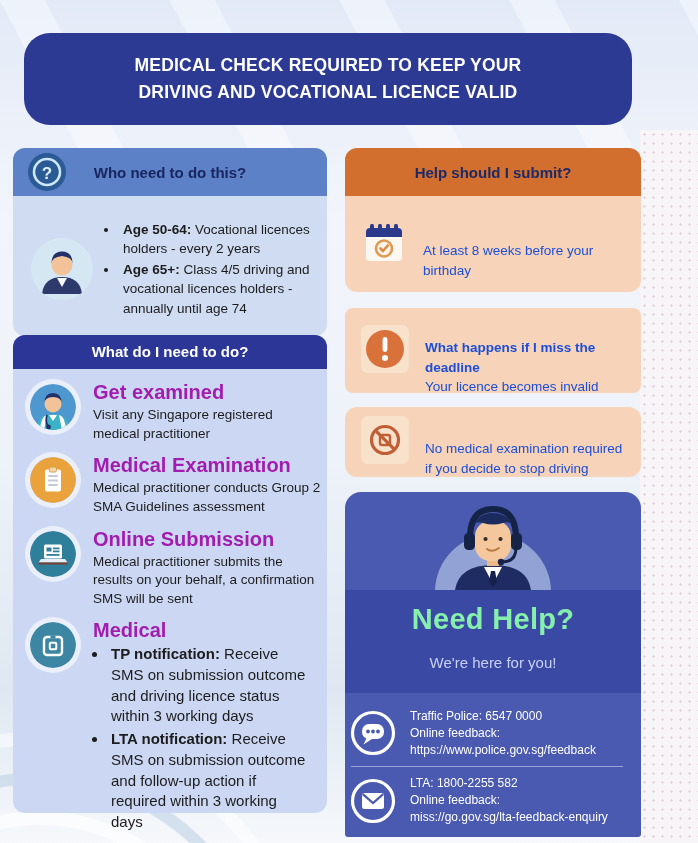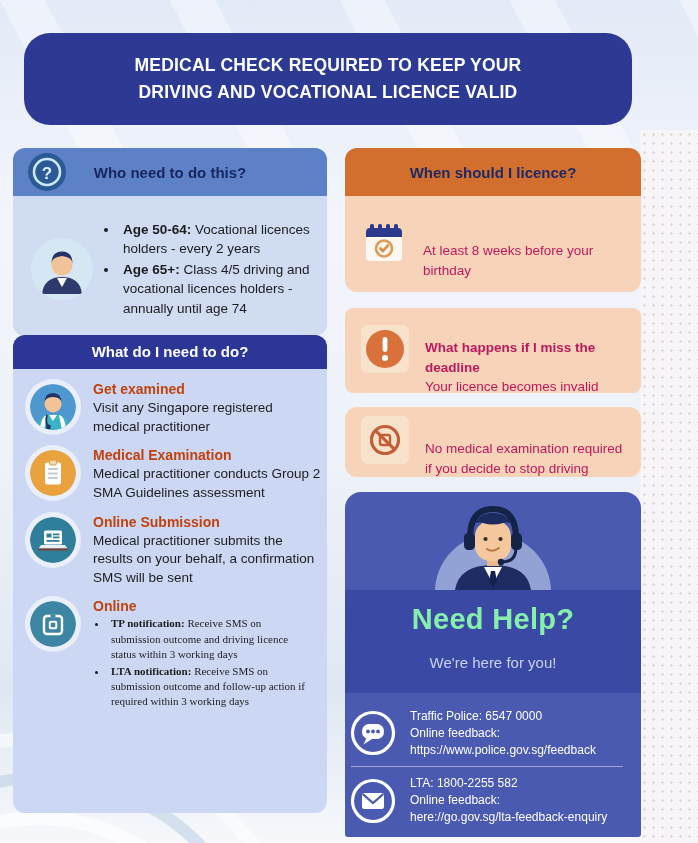--- a/index.html
+++ b/index.html
@@ -52,35 +52,35 @@
     height:34px; background:#2b3697; border-radius:12px 12px 0 0;
     color:#fff; font-weight:bold; font-size:15px; text-align:center; line-height:34px;
   }
   .what-body{
     background:#ccd8f3; border-radius:0 0 12px 12px; height:444px; padding:12px 6px 0 0;
   }
   .step{ display:flex; margin-bottom:11px; }
   .step-iconcol{ flex:none; width:80px; display:flex; justify-content:center; align-items:flex-start; padding-top:3px; }
   .ring{ border-radius:50%; box-shadow:0 0 0 5px rgba(255,255,255,.6); }
   .step-text{ width:228px; }
-  .step-text h3{ font-size:14px; color:#c2410c; margin-bottom:2px; }
+  .step-text h3{ font-size:20px; color:#a21caf; margin-bottom:2px; }
   .step-text p{ font-size:13.5px; color:#1c1c1c; line-height:1.38; }
-  .step-text ul{ margin:1px 12px 0 0; padding-left:15px; font-size:11px; color:#1c1c1c; line-height:1.38;font-family:Liberation Serif, serif; }
+  .step-text ul{ margin:1px 12px 0 0; padding-left:15px; font-size:15px; color:#1c1c1c; line-height:1.38; }
   .step-text li{ padding-left:3px; }
   .step-text li + li{ margin-top:2px; }
 
   
   .when-header{
     position:absolute; left:345px; top:148px; width:296px; height:48px;
     background:#d26f2e; border-radius:12px 12px 0 0;
     display:flex; align-items:center; justify-content:center;
     font-weight:bold; font-size:15px; color:#1d2a66;
   }
   .peach{ background:#f7d4b9; display:flex; align-items:center; padding-left:16px; }
-  .peach .ptext{ font-size:13.5px; color:#be185d; line-height:1.45; padding-left:16px; width:200px;margin-top:34px; }
+  .peach .ptext{ font-size:13.5px; color:#1d4ed8; line-height:1.45; padding-left:16px; width:200px;margin-top:34px; }
   .peach .ptext b{ display:block; font-size:13.5px; }
   .when-body{ position:absolute; left:345px; top:196px; width:296px; height:96px; border-radius:0 0 12px 12px; }
   .miss-card{ position:absolute; left:345px; top:308px; width:296px; height:85px; border-radius:8px; }
   .stop-card{ position:absolute; left:345px; top:407px; width:296px; height:70px; border-radius:12px; }
 
   
   .help{
     position:absolute; left:345px; top:492px; width:296px; height:345px;
     background:#4a5ab0; border-radius:16px 16px 3px 3px; overflow:hidden;
   }
@@ -217,32 +217,32 @@
       <div class="step">
         <span class="step-iconcol">
           <svg class="ring" width="46" height="46" viewBox="0 0 46 46">
             <circle cx="23" cy="23" r="23" fill="#3c86a3"></circle>
             <rect x="14" y="15" width="18" height="18" rx="3" fill="none" stroke="#ffffff" stroke-width="2.4"></rect>
             <rect x="19.8" y="20.8" width="6.5" height="6.5" rx="1" fill="none" stroke="#ffffff" stroke-width="2"></rect>
             <rect x="20.5" y="13.5" width="5" height="3" fill="#3c86a3"></rect>
           </svg>
         </span>
         <div class="step-text">
-          <h3>Online</h3>
+          <h3>Medical</h3>
           <ul>
             <li><b>TP notification:</b><span> Receive SMS on submission outcome and driving licence status within 3 working days</span></li>
             <li><b>LTA notification:</b><span> Receive SMS on submission outcome and follow-up action if required within 3 working days</span></li>
           </ul>
         </div>
       </div>
 
     </div>
   </section>
 
-  <section class="when-header">When should I licence?</section>
+  <section class="when-header">Help should I submit?</section>
 
   <section class="peach when-body">
     <span>
       <svg width="46" height="46" viewBox="0 0 46 46">
         <rect x="9" y="5" width="4" height="7" rx="1.5" fill="#2c3a8c"></rect>
         <rect x="17" y="5" width="4" height="7" rx="1.5" fill="#2c3a8c"></rect>
         <rect x="25" y="5" width="4" height="7" rx="1.5" fill="#2c3a8c"></rect>
         <rect x="33" y="5" width="4" height="7" rx="1.5" fill="#2c3a8c"></rect>
         <rect x="5" y="9" width="36" height="33" rx="4" fill="#fdf8f1"></rect>
         <path d="M5,13 Q5,9 9,9 L37,9 Q41,9 41,13 L41,18 L5,18 Z" fill="#2c3a8c"></path>
@@ -329,20 +329,20 @@
         <span class="icn">
           <svg width="48" height="48" viewBox="0 0 48 48">
             <circle cx="24" cy="24" r="20.5" fill="none" stroke="#ffffff" stroke-width="3.2"></circle>
             <rect x="13" y="16" width="22" height="16" rx="2.5" fill="#ffffff"></rect>
             <path d="M13.8,17.2 L24,26 L34.2,17.2" fill="none" stroke="#4a5ab0" stroke-width="2.2"></path>
           </svg>
         </span>
         <div class="clines">
           <div>LTA: 1800-2255 582</div>
           <div>Online feedback:</div>
-          <div>here://go.gov.sg/lta-feedback-enquiry</div>
+          <div>miss://go.gov.sg/lta-feedback-enquiry</div>
         </div>
       </div>
 
     </div>
   </section>
 
 </div>
 
 </body></html>

